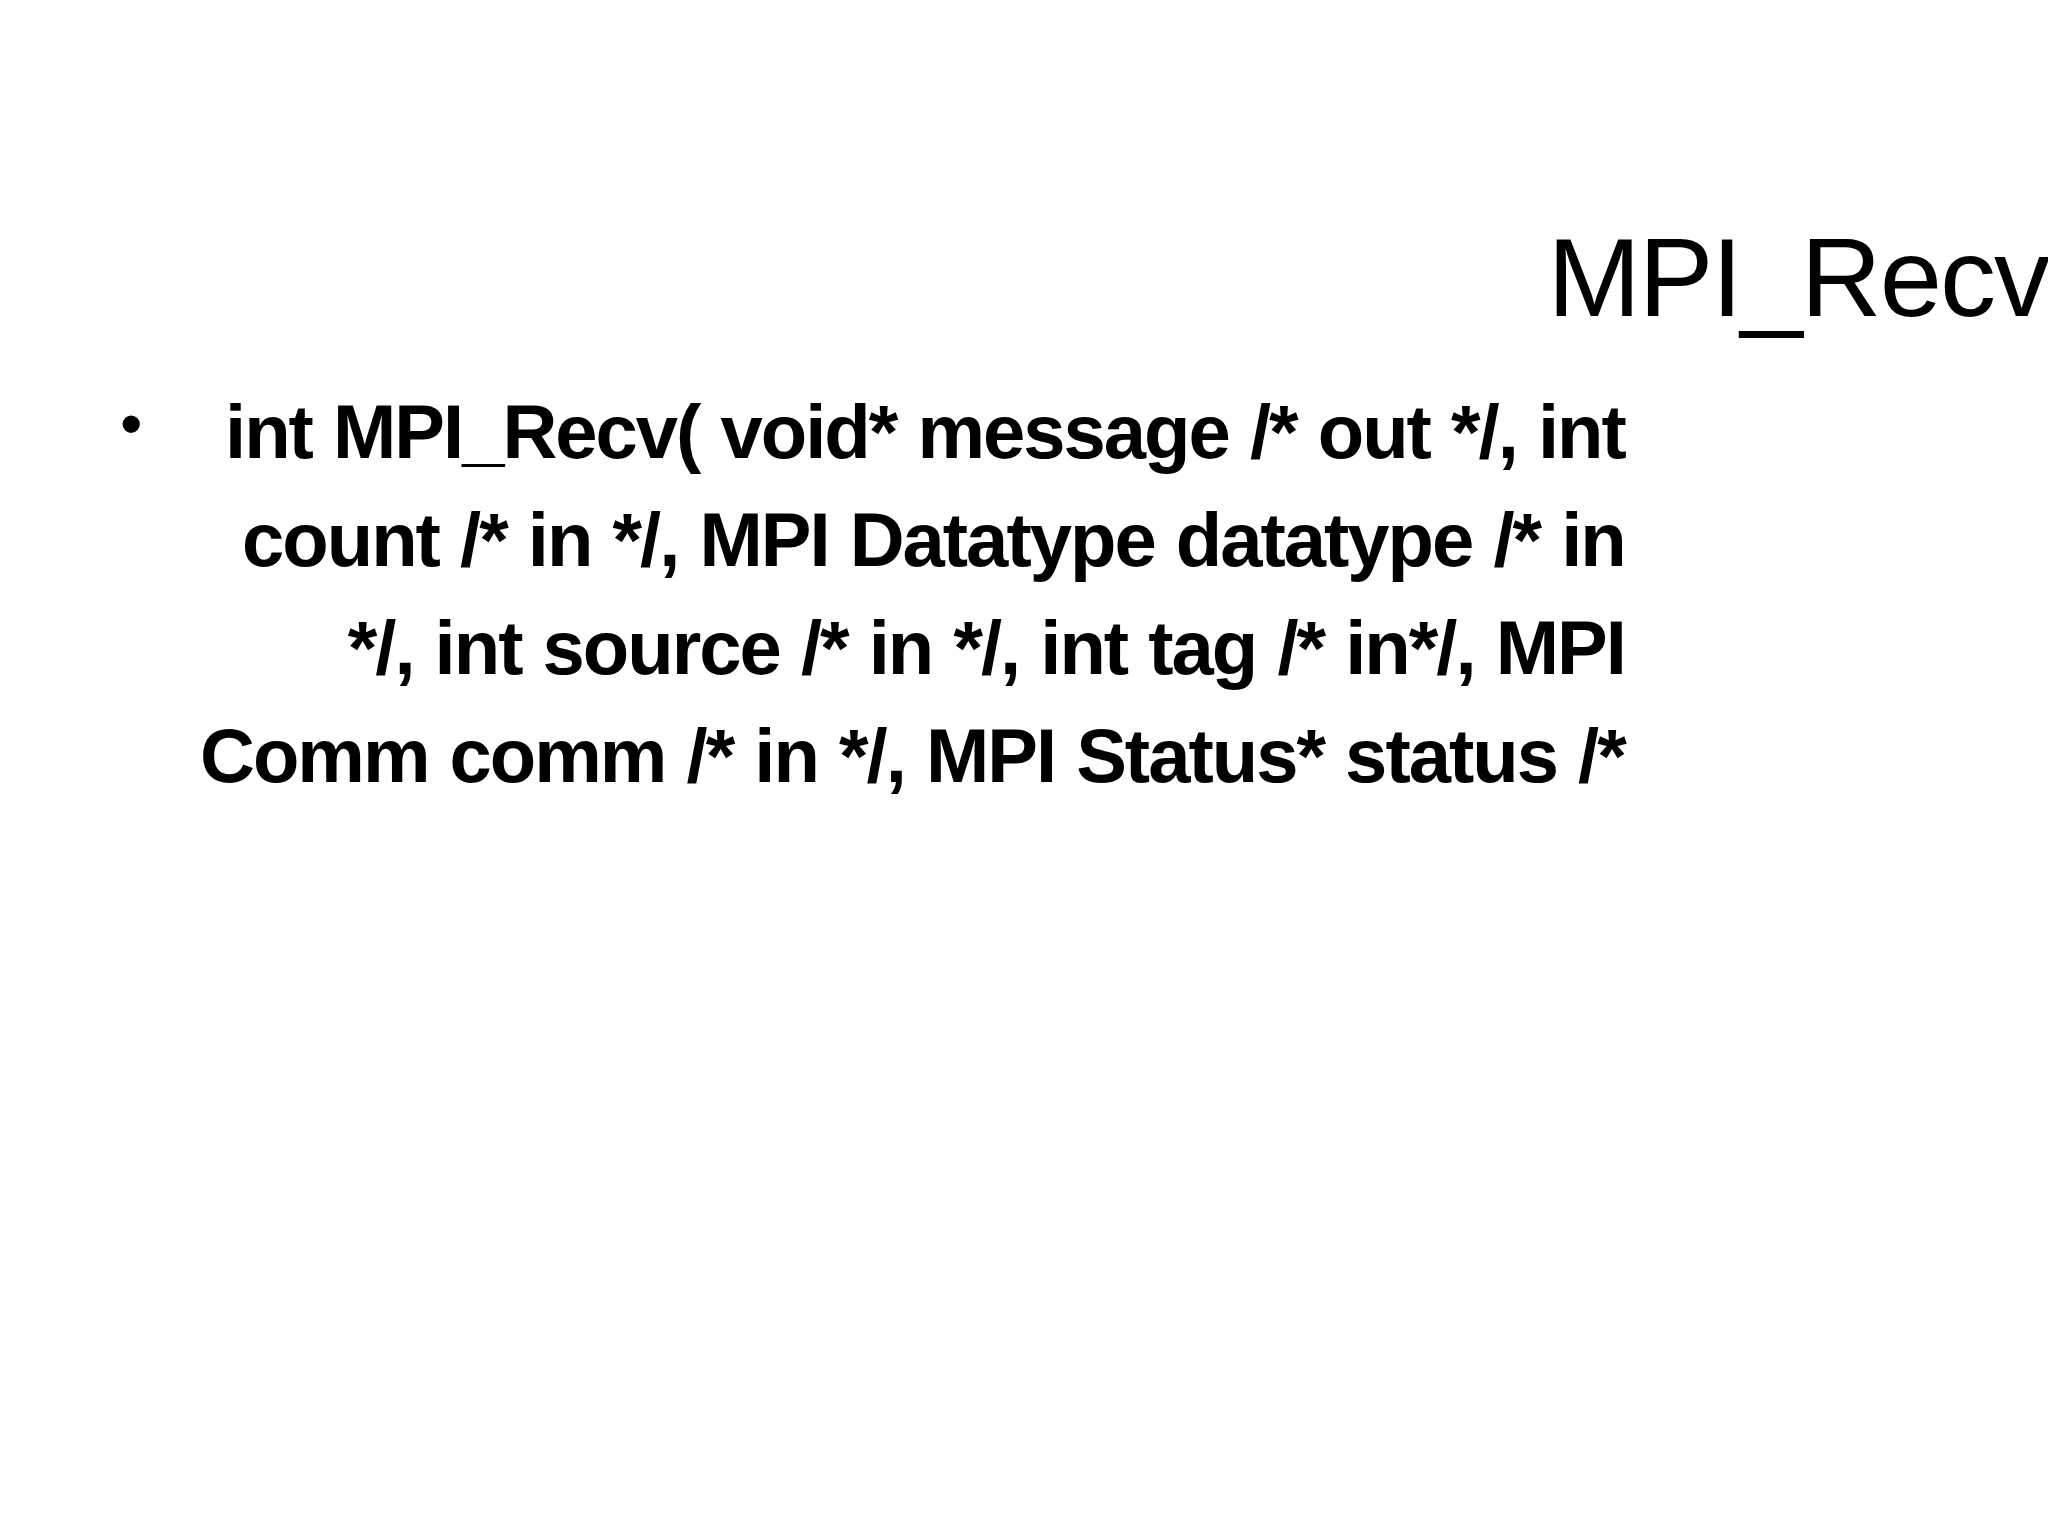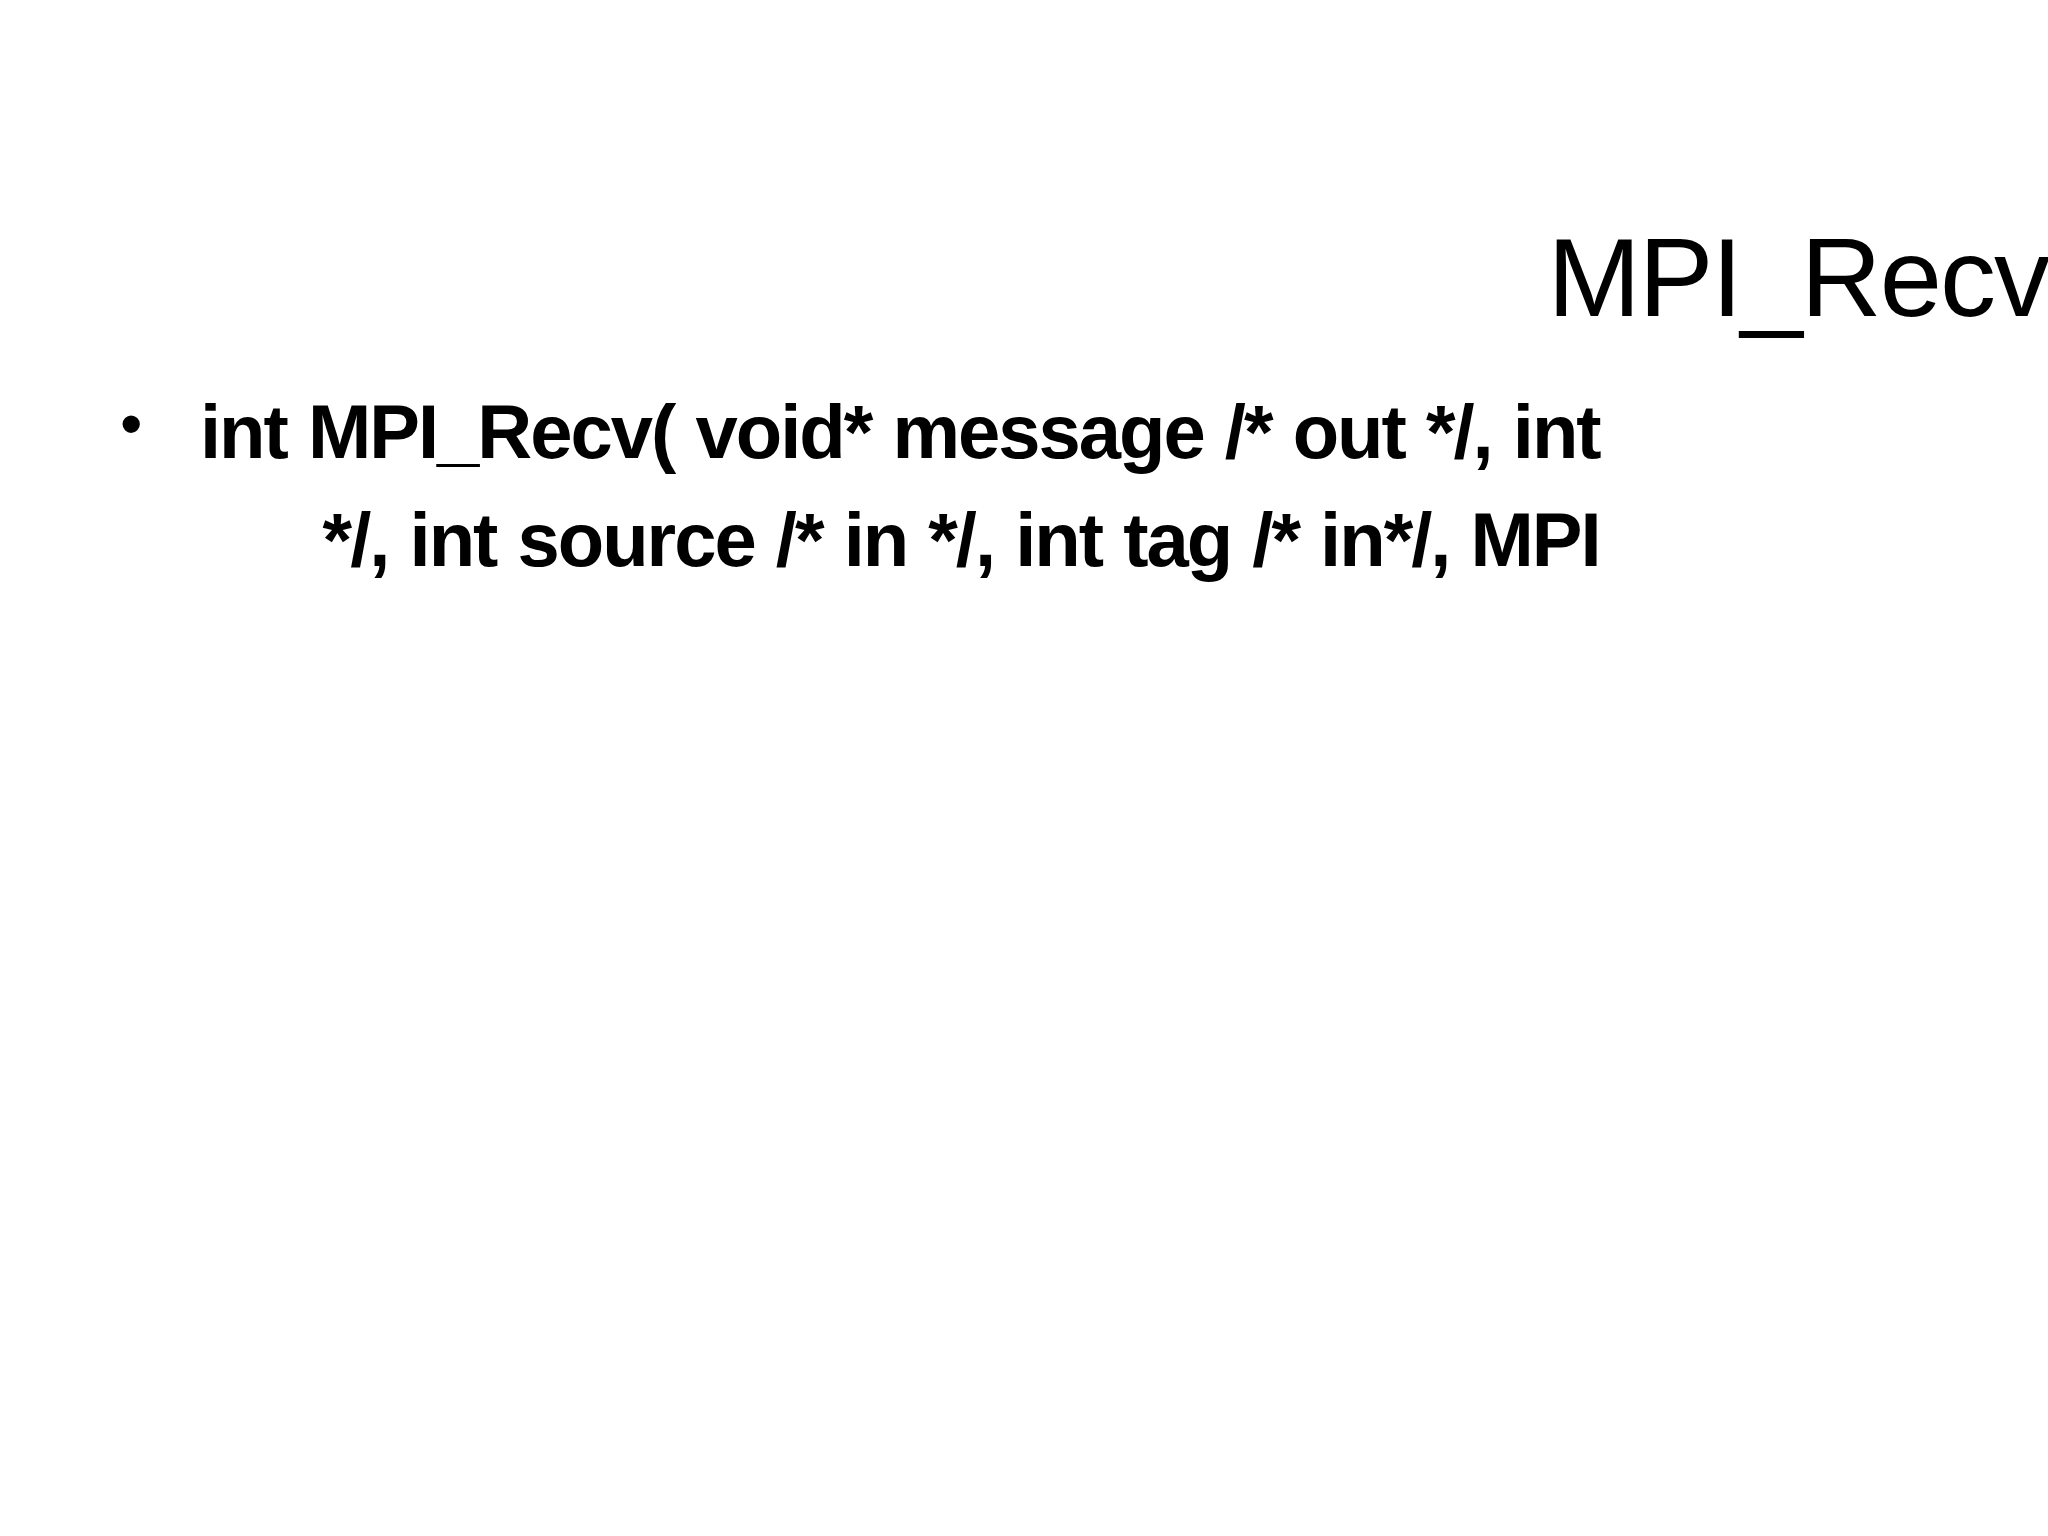--- a/index.html
+++ b/index.html
@@ -64,17 +64,19 @@
 <body>
 
 <div class="slide">
 
   <h1 class="slide-title">MPI_Recv</h1>
 
   <div class="bullet-item">
     <span class="bullet-marker">•</span>
     <div class="bullet-text">
       <div class="bullet-text-line">int MPI_Recv( void* message /* out */, int</div>
+      <div class="bullet-text-line">count /* in */, MPI Datatype datatype /* in</div>
       <div class="bullet-text-line">*/, int source /* in */, int tag /* in*/, MPI</div>
+      <div class="bullet-text-line">Comm comm /* in */, MPI Status* status /*</div>
     </div>
   </div>
 
 </div>
 
 </body></html>

